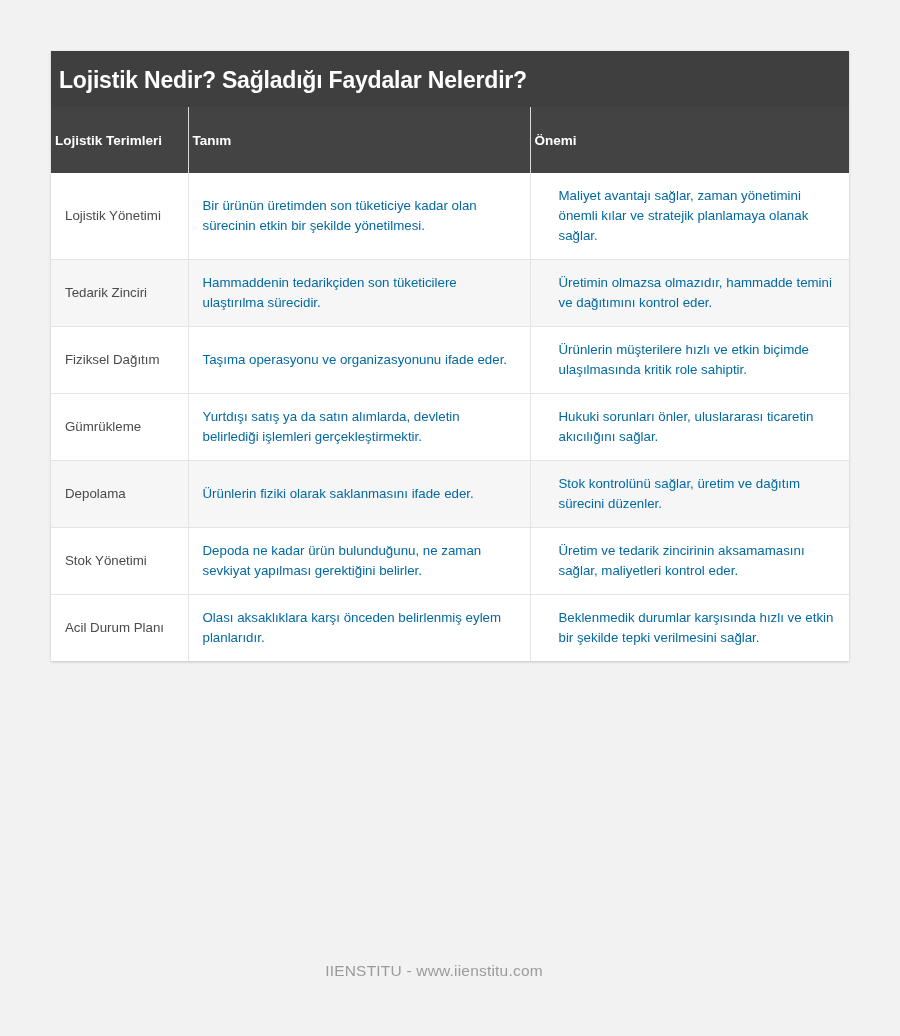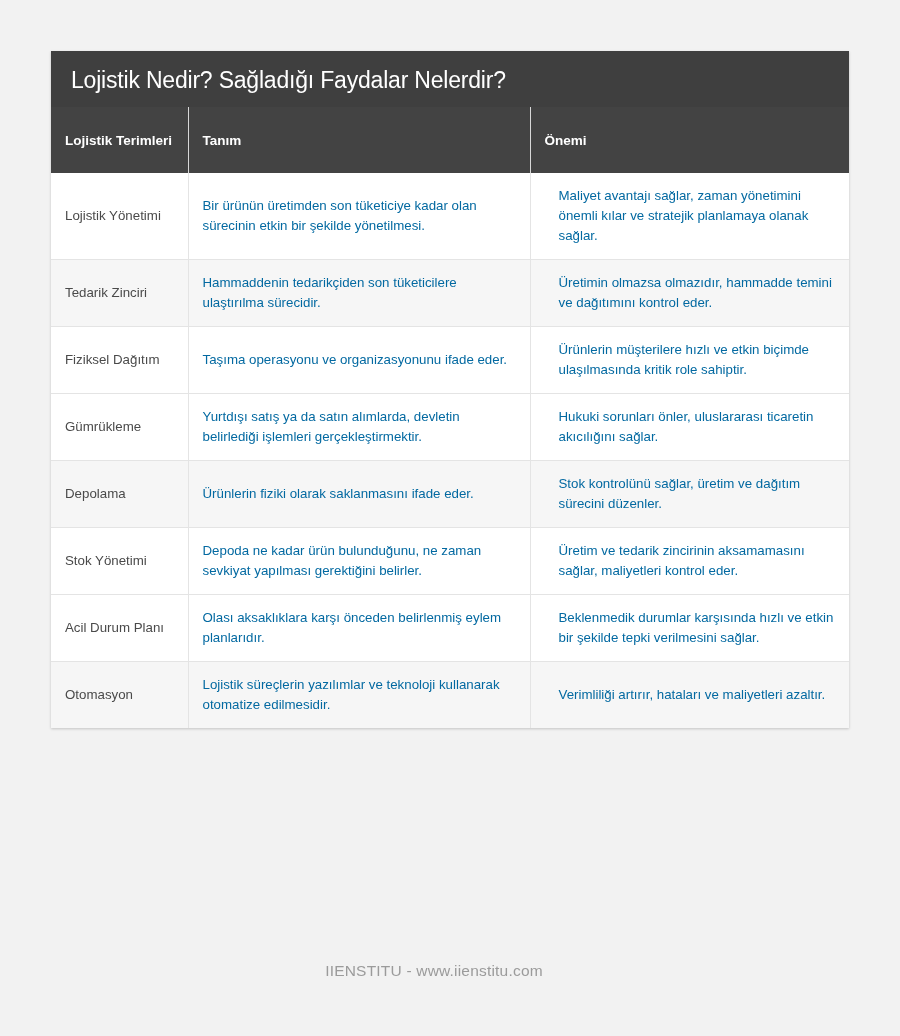--- a/index.html
+++ b/index.html
@@ -30,23 +30,23 @@
     width: 798px;
     box-sizing: border-box;
     background: #ffffff;
     box-shadow: 0 1px 3px rgba(0,0,0,0.12), 0 1px 2px rgba(0,0,0,0.08);
   }
 
   .card-title {
     background: #3f3f3f;
     color: #ffffff;
     font-size: 23px;
-    font-weight: normal;
+    font-weight: bold;
     letter-spacing: -0.2px;
-    padding: 18px 20px 17px 20px;
+    padding: 18px 20px 17px 8px;
     box-sizing: border-box;
     height: 56px;
     line-height: 22px;
     white-space: nowrap;
     overflow: hidden;
   }
 
   table.tbl {
     width: 100%;
     border-collapse: collapse;
@@ -57,21 +57,21 @@
   table.tbl col.c2 { width: 342px; }
   table.tbl col.c3 { width: 319px; }
 
   thead th {
     background: #434343;
     color: #ffffff;
     font-size: 13.5px;
     font-weight: bold;
     text-align: left;
     vertical-align: middle;
-    padding: 12px 14px;
+    padding: 12px 4px;
     line-height: 17px;
     border-right: 1px solid #d8d8d8;
     height: 66px;
     box-sizing: border-box;
   }
   thead th:last-child { border-right: none; }
 
   tbody td {
     font-size: 13.3px;
     color: #0369a1;
@@ -153,25 +153,20 @@
         <tr class="plain">
           <td class="term">Stok Yönetimi</td>
           <td>Depoda ne kadar ürün bulunduğunu, ne zaman sevkiyat yapılması gerektiğini belirler.</td>
           <td>Üretim ve tedarik zincirinin aksamamasını sağlar, maliyetleri kontrol eder.</td>
         </tr>
         <tr class="plain">
           <td class="term">Acil Durum Planı</td>
           <td>Olası aksaklıklara karşı önceden belirlenmiş eylem planlarıdır.</td>
           <td>Beklenmedik durumlar karşısında hızlı ve etkin bir şekilde tepki verilmesini sağlar.</td>
         </tr>
-        <tr class="alt">
-          <td class="term">Otomasyon</td>
-          <td>Lojistik süreçlerin yazılımlar ve teknoloji kullanarak otomatize edilmesidir.</td>
-          <td>Verimliliği artırır, hataları ve maliyetleri azaltır.</td>
-        </tr>
       </tbody>
     </table>
 
   </div>
 
   <div class="footer">IIENSTITU - www.iienstitu.com</div>
 
 </div>
 
 </body></html>

